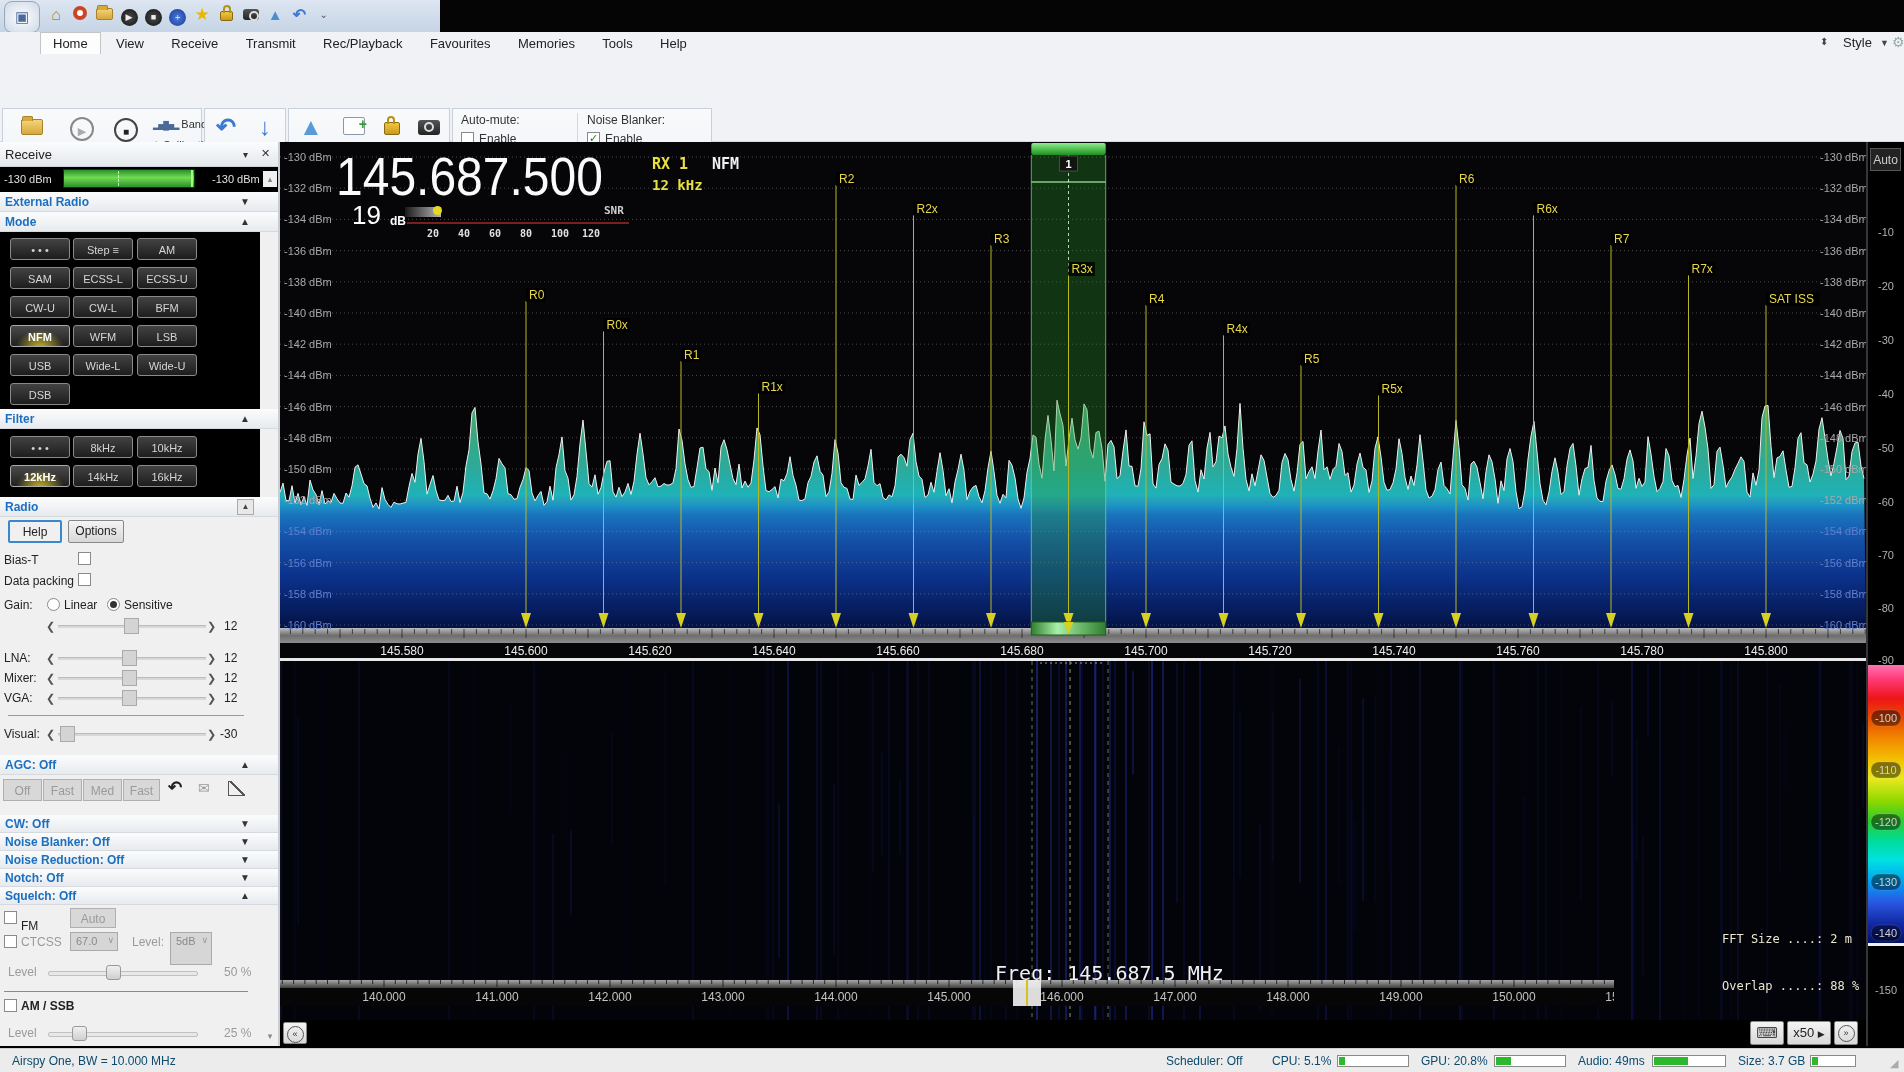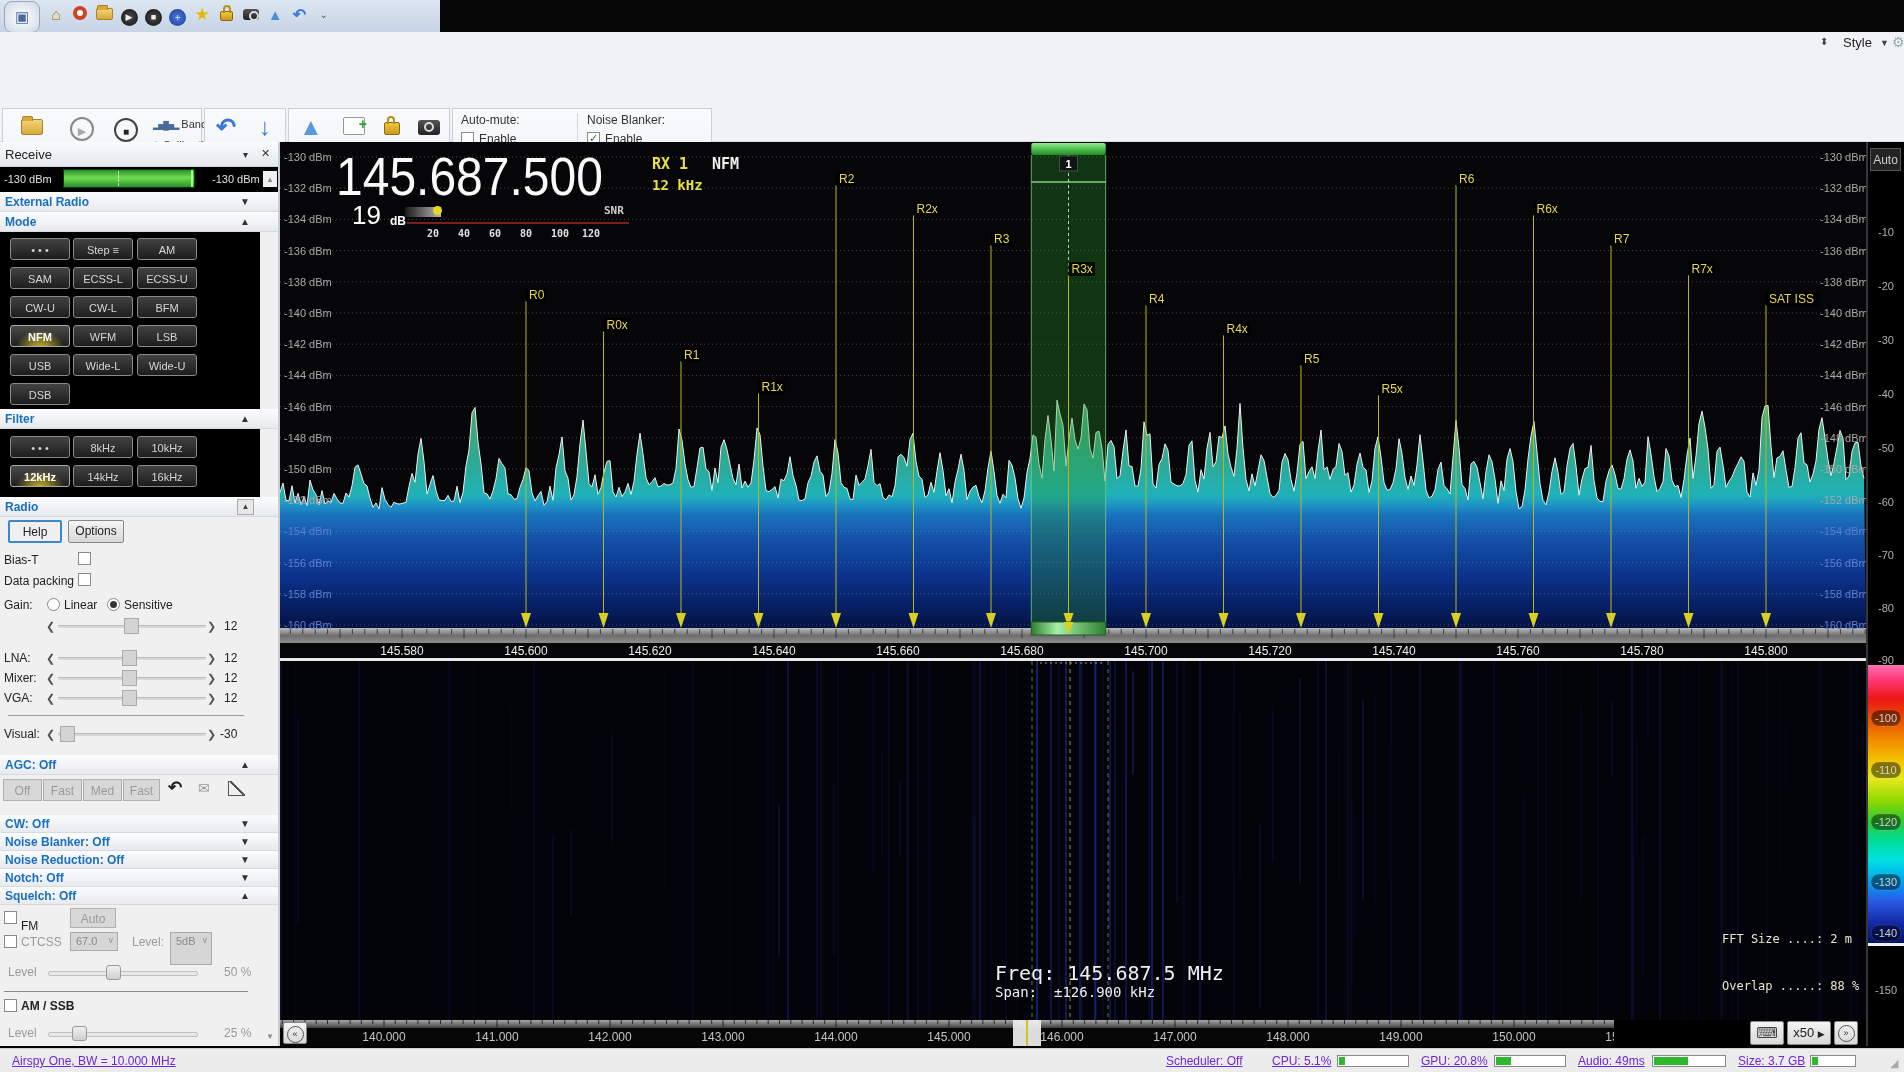--- a/index.html
+++ b/index.html
@@ -32,21 +32,21 @@
   .track::before{content:"";position:absolute;left:0;right:0;top:7px;height:2px;background:#d8d8d8;border-top:1px solid #bbb;}
   .thumb{position:absolute;top:0;width:15px;height:16px;background:#d4d4d4;border:1px solid #aaa;box-sizing:border-box;}
   .graybtn{position:absolute;background:#d8d8d8;border:1px solid #b0b0b0;color:#9a9a9a;text-align:center;box-sizing:border-box;font-size:12px;}
   .dd{position:absolute;background:#d6d6d6;border:1px solid #aaa;color:#8a8a8a;font-size:11px;box-sizing:border-box;}
   .dd .v{position:absolute;left:5px;top:2px;}
   .dd .c{position:absolute;right:3px;top:2px;font-size:9px;color:#999;}
   .groove{position:absolute;height:3px;background:#e8e8e8;border:1px solid #c0c0c0;border-radius:2px;}
   .rthumb{position:absolute;width:13px;height:13px;background:linear-gradient(#f0f0f0,#cfcfcf);border:1px solid #999;border-radius:3px;}
   
   #statusbar{position:absolute;left:0;top:1048px;width:1904px;height:24px;background:#ececec;border-top:1px solid #cfcfcf;box-sizing:border-box;}
-  .sbtext{position:absolute;top:5px;font-size:12px;color:#6d28d9;white-space:nowrap;text-decoration:underline;}
+  .sbtext{position:absolute;top:5px;font-size:12px;color:#0c4a6e;white-space:nowrap;}
   .sbar{position:absolute;top:6px;height:12px;background:#fff;border:1px solid #8a8a8a;box-sizing:border-box;}
   .sbar .fill{position:absolute;left:1px;top:1px;bottom:1px;background:#2eb82e;}
   
   .ico-folder{display:inline-block;width:20px;height:14px;background:linear-gradient(#f2d47a,#d8a83a);border:1px solid #a8822a;border-radius:2px;position:relative;}
   .ico-folder::before{content:"";position:absolute;left:0;top:-4px;width:9px;height:4px;background:#d8a83a;border:1px solid #a8822a;border-bottom:none;border-radius:2px 2px 0 0;}
   .ico-lock{display:inline-block;width:14px;height:11px;background:linear-gradient(#f2c83a,#c89a20);border:1px solid #8a6a10;border-radius:2px;position:relative;margin-top:8px;}
   .ico-lock::before{content:"";position:absolute;left:2px;top:-7px;width:8px;height:8px;border:2px solid #b89018;border-bottom:none;border-radius:5px 5px 0 0;box-sizing:border-box;}
   .ico-cam{display:inline-block;width:22px;height:15px;background:linear-gradient(#555,#222);border-radius:3px;position:relative;margin-top:6px;}
   .ico-cam::before{content:"";position:absolute;left:6px;top:2px;width:10px;height:10px;border:2px solid #ddd;border-radius:50%;box-sizing:border-box;}
   .ico-win{display:inline-block;width:20px;height:16px;background:#fdfdfd;border:1px solid #8a98a8;border-radius:2px;position:relative;margin-top:5px;}
@@ -73,20 +73,31 @@
         <span class="qico"><span class="ico-lock" style="width:11px;height:8px;margin-top:6px;"></span></span>
         <span class="qico"><span class="ico-cam" style="width:16px;height:11px;margin-top:4px;"></span></span>
         <span class="qico" style="color:#4a90d0;font-size:15px;">▲</span>
         <span class="qico" style="color:#3a7ad4;font-weight:bold;font-size:16px;">↶</span>
         <span class="qico" style="color:#556;font-size:10px;">⌄</span>
       </span>
     </div>
   </div>
 
   <div class="abs" style="left:0;top:32px;width:1904px;height:22px;background:#f0f2f5;">
+    <span class="abs" style="left:40px;top:0;white-space:nowrap;">
+      <span class="tab active">Home</span>
+      <span class="tab">View</span>
+      <span class="tab">Receive</span>
+      <span class="tab">Transmit</span>
+      <span class="tab">Rec/Playback</span>
+      <span class="tab">Favourites</span>
+      <span class="tab">Memories</span>
+      <span class="tab">Tools</span>
+      <span class="tab">Help</span>
+    </span>
     <span class="abs" style="left:1820px;top:4px;color:#444;font-size:10px;">⬍</span>
     <span class="abs" style="left:1843px;top:3px;font-size:13px;color:#222;">Style</span>
     <span class="abs" style="left:1880px;top:6px;font-size:9px;color:#444;">▼</span>
     <span class="abs" style="left:1892px;top:2px;font-size:14px;color:#9aa;">⚙</span>
   </div>
 
   <div class="abs" style="left:0;top:54px;width:1904px;height:88px;background:#f0f2f5;border-bottom:1px solid #d5d9de;box-sizing:border-box;">
 
     <div class="gbox" style="left:2px;width:200px;">
       <div class="bigbtn" style="left:4px;width:50px;">
@@ -801,21 +812,21 @@
     <span class="abs mono" style="left:1442px;top:240px;color:#eae6cf;font-size:12px;line-height:15.5px;white-space:pre;">
       <div>FFT Size ....: 2 m</div>
       <div>Overlap .....: 88 %</div>
       
       
       
       
     </span>
   </div>
 
-  <div class="abs" style="left:280px;top:1020px;width:1334px;height:26px;background:#060606;overflow:hidden;">
+  <div class="abs" style="left:280px;top:980px;width:1334px;height:26px;background:#060606;overflow:hidden;">
     <svg id="nav-svg" width="1586" height="26" viewBox="0 0 1586 26" style="position:absolute;left:0;top:0;">
         <defs>
           <linearGradient id="navGrad" x1="0" y1="0" x2="0" y2="1">
             <stop offset="0" stop-color="#a8a8a8"></stop>
             <stop offset="1" stop-color="#3f3f3f"></stop>
           </linearGradient>
         </defs>
         <rect x="0" y="0" width="1586" height="8" fill="url(#navGrad)"></rect>
         <line x1="2.299999999999997" y1="0" x2="2.299999999999997" y2="4" stroke="#111" opacity="0.8"></line>
         <line x1="13.599999999999994" y1="0" x2="13.599999999999994" y2="4" stroke="#111" opacity="0.8"></line>

